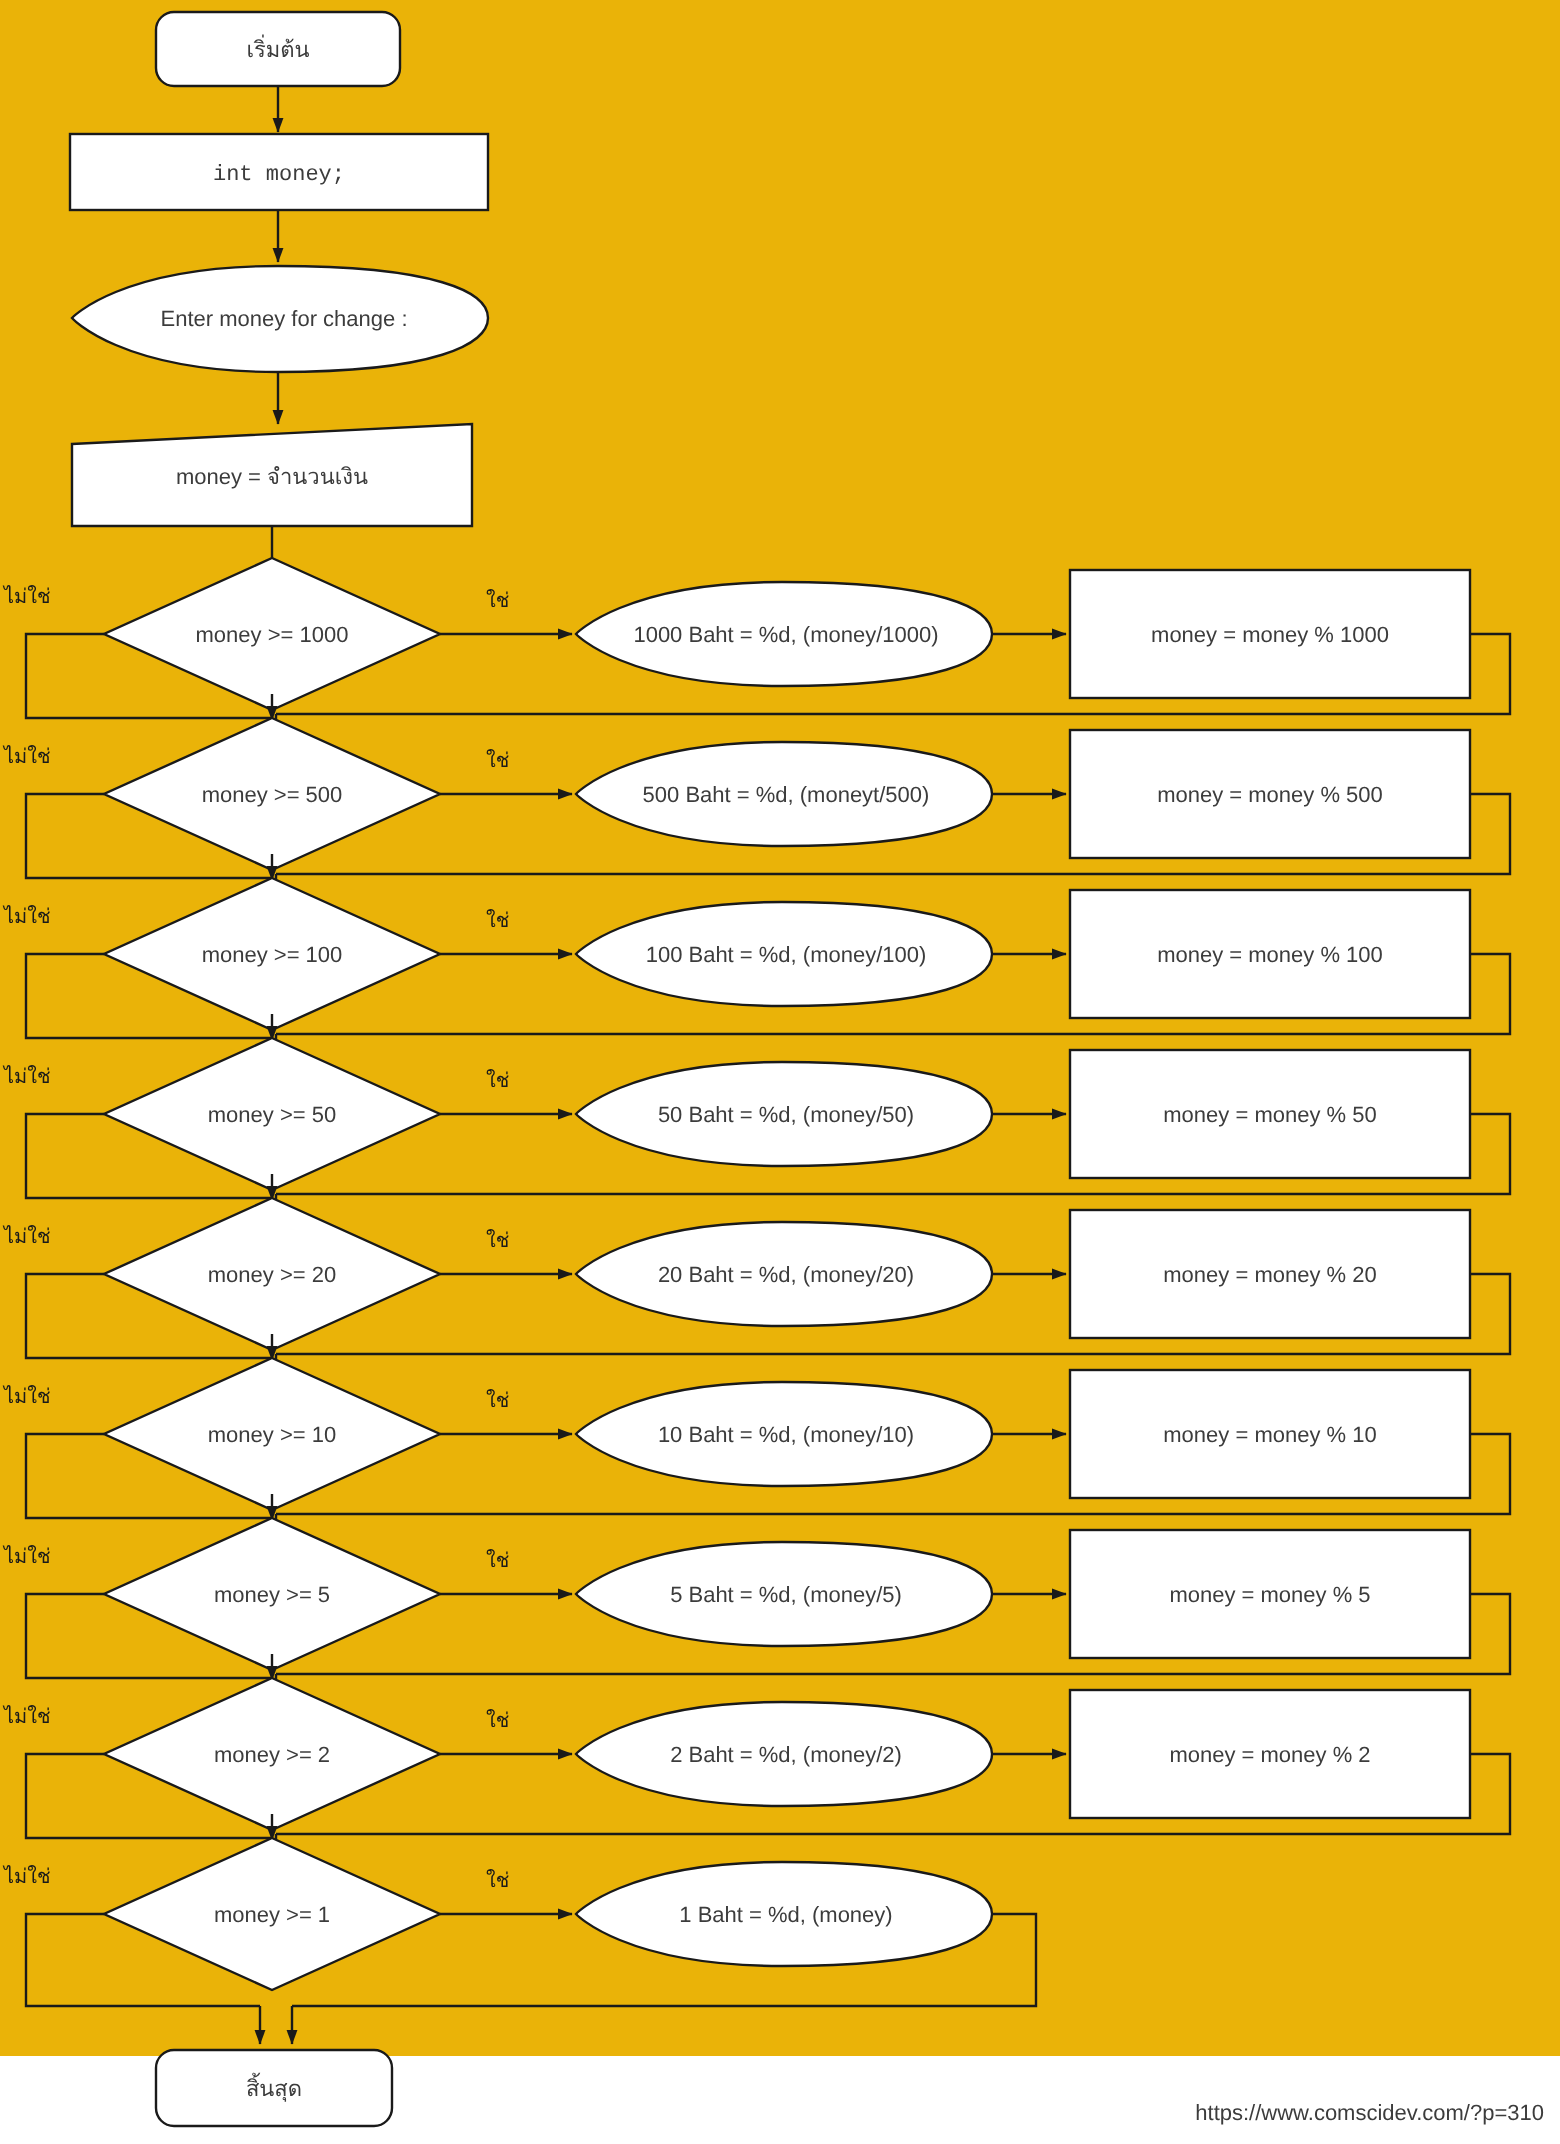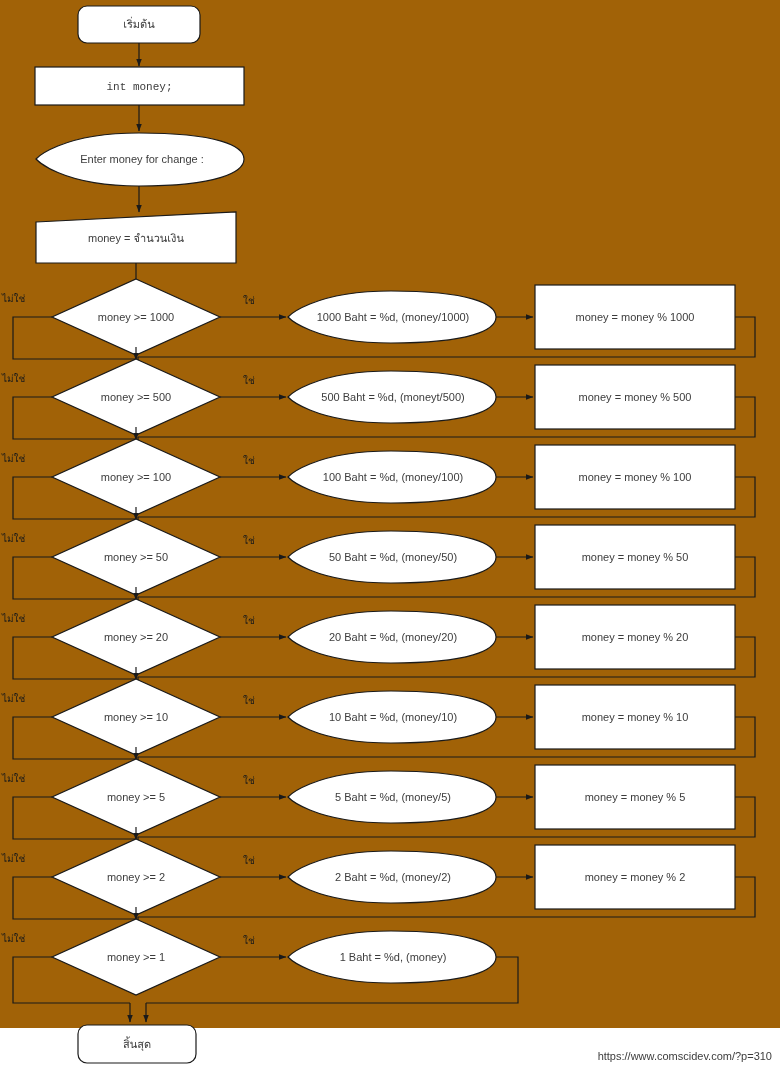--- a/index.html
+++ b/index.html
@@ -1,21 +1,21 @@
 <!DOCTYPE html>
 <html><head>
 <meta charset="utf-8">
 <style>
   html,body{margin:0;padding:0;background:#ffffff;}
   body{
     width:780px;height:1072px;
     font-family:"Liberation Sans","DejaVu Sans",sans-serif;
     overflow:hidden;
   }
-  #stage{position:relative;width:780px;height:1028px;background:#a16207;}
+  #stage{position:relative;width:780px;height:1028px;background:#eab308;}
   svg{display:block;}
   .shape{fill:#ffffff;stroke:#1a1a1a;stroke-width:1.2;}
   .line{stroke:#1a1a1a;stroke-width:1.2;fill:none;}
   .txt{
     font-family:"Liberation Sans","DejaVu Sans",sans-serif;
     font-size:11px;fill:#3c3c3c;text-anchor:middle;
     dominant-baseline:middle;
   }
   .txt-mono{
     font-family:"Liberation Mono","DejaVu Sans Mono",monospace;

